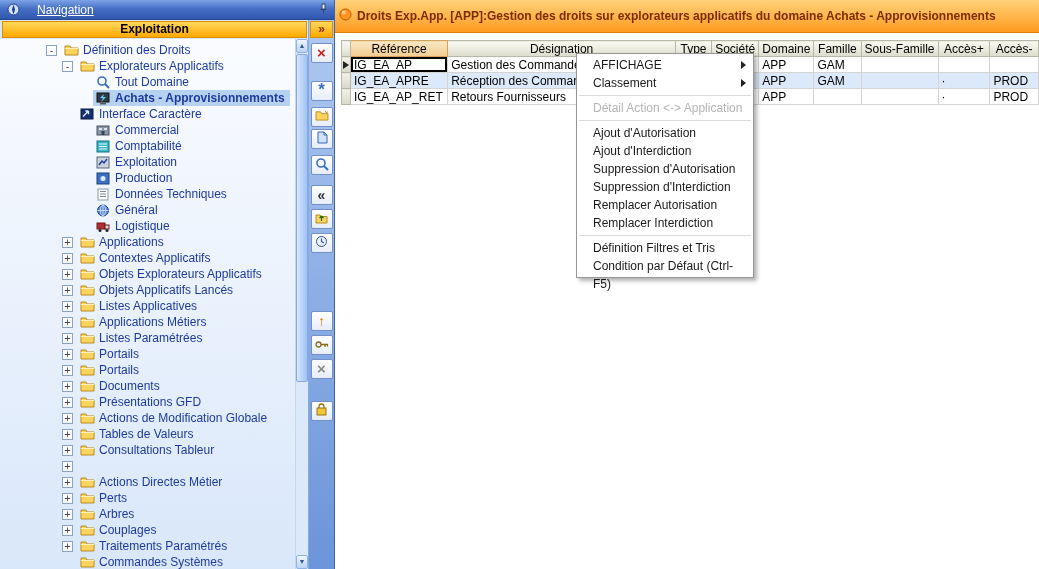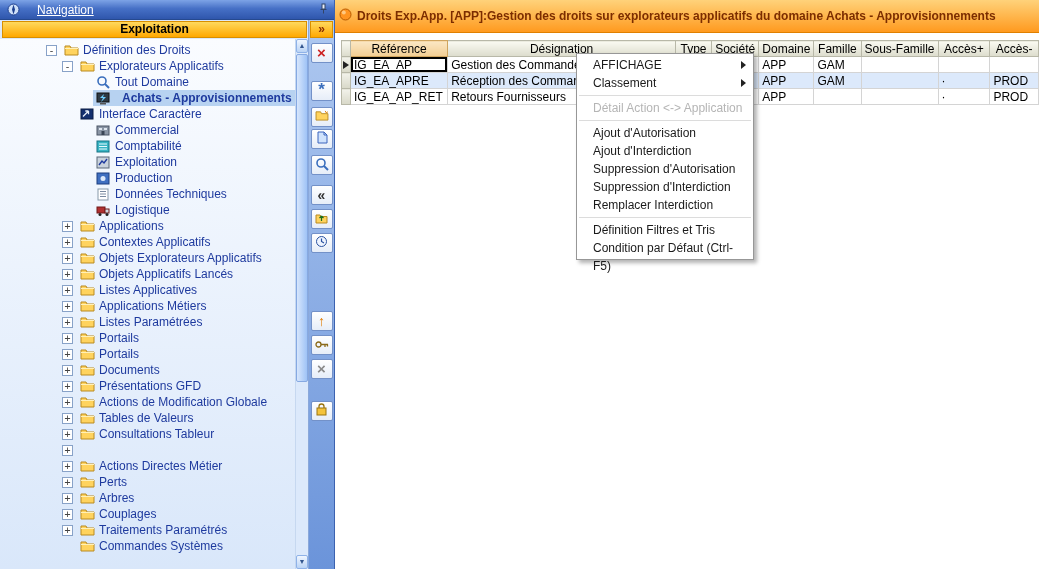--- a/index.html
+++ b/index.html
@@ -19,21 +19,21 @@
   .section-header { height: 17px; background: linear-gradient(180deg, #ffd95e, var(--accent-orange, #ffa800));
     border: 1px solid #d88f00; color: #000; font-weight: bold; text-align: center; line-height: 15px; }
   .tree-wrap { flex: 1; display: flex; min-height: 0; }
   .tree { flex: 1; overflow: hidden; background: linear-gradient(180deg, #fafcff, #d9e7fa); padding-top: 3px; }
   .tree-item { height: 16px; display: flex; align-items: center; white-space: nowrap; color: var(--tree-text, #1e3a9e); cursor: default; }
   .expander { width: 11px; height: 11px; flex: none; border: 1px solid #88a2c8; background: #fff;
     font-size: 10px; line-height: 9px; text-align: center; color: #444; margin-right: 4px;
     font-family: "DejaVu Sans Mono", monospace; }
   .expander.none { visibility: hidden; }
   .item-body { display: flex; align-items: center; height: 16px; padding: 0 2px; }
-  .tree-item.selected .item-body { background: var(--selection-blue, #b7d2f1); gap: 7px; }
+  .tree-item.selected .item-body { background: var(--selection-blue, #b7d2f1); }
   .tree-item.selected .tree-label { font-weight: bold; }
   .tree-icon { width: 16px; height: 14px; flex: none; margin-right: 4px; display: inline-flex; align-items: center; justify-content: center; }
   .tree-label { padding-right: 3px; }
 
   
   .scrollbar { width: 13px; flex: none; background: #dce9fb; border-left: 1px solid #c6d8f0; display: flex; flex-direction: column; }
   .sb-btn { height: 14px; flex: none; background: linear-gradient(180deg, #f0f6ff, #bad3f5);
     border: 1px solid #8fb2e8; border-radius: 2px; color: #33568f; font-size: 7px; line-height: 12px; text-align: center; }
   .sb-thumb { height: 328px; flex: none; margin: 1px 0; background: linear-gradient(90deg, #d7e6fc, #9fc3f6);
     border: 1px solid #86a9e2; border-radius: 2px; }
@@ -218,20 +218,33 @@
               <div class="tree-item" style="padding-left: 78px;">
                 <span class="expander none"></span>
                 <span class="item-body">
                   <span class="tree-icon">
                     <svg width="14" height="13" viewBox="0 0 14 13">
                       <rect x="2" y="1" width="10" height="11" fill="#fff" stroke="#8899aa"></rect>
                       <path d="M4 3.5 h6 M4 6 h6 M4 8.5 h6" stroke="#7a8aa0" stroke-width="1"></path>
                     </svg>
                   </span>
                   <span class="tree-label">Données Techniques</span>
+                </span>
+              </div>
+              <div class="tree-item" style="padding-left: 78px;">
+                <span class="expander none"></span>
+                <span class="item-body">
+                  <span class="tree-icon">
+                    <svg width="14" height="13" viewBox="0 0 14 13">
+                      <circle cx="7" cy="6.5" r="5.5" fill="#5b86d6" stroke="#24489a"></circle>
+                      <path d="M1.5 6.5 h11 M7 1 v11" stroke="#cfe0f8" stroke-width=".9" fill="none"></path>
+                      <ellipse cx="7" cy="6.5" rx="2.6" ry="5.5" stroke="#cfe0f8" stroke-width=".9" fill="none"></ellipse>
+                    </svg>
+                  </span>
+                  <span class="tree-label">Général</span>
                 </span>
               </div>
               <div class="tree-item" style="padding-left: 78px;">
                 <span class="expander none"></span>
                 <span class="item-body">
                   <span class="tree-icon">
                     <svg width="14" height="13" viewBox="0 0 14 13">
                       <rect x="1" y="3" width="8" height="6" fill="#b03030" stroke="#701818"></rect>
                       <rect x="9" y="5" width="4" height="4" fill="#d0d8e0" stroke="#701818"></rect>
                       <circle cx="4" cy="10.5" r="1.5" fill="#222"></circle>
@@ -636,20 +649,21 @@
     <div class="context-menu" id="context-menu">
         <div class="menu-item"><span>AFFICHAGE</span><span class="sub-arrow"></span></div>
         <div class="menu-item"><span>Classement</span><span class="sub-arrow"></span></div>
         <div class="menu-sep"></div>
         <div class="menu-item disabled"><span>Détail Action &lt;-&gt; Application</span></div>
         <div class="menu-sep"></div>
         <div class="menu-item"><span>Ajout d'Autorisation</span></div>
         <div class="menu-item"><span>Ajout d'Interdiction</span></div>
         <div class="menu-item"><span>Suppression d'Autorisation</span></div>
         <div class="menu-item"><span>Suppression d'Interdiction</span></div>
+        <div class="menu-item"><span>Remplacer Autorisation</span></div>
         <div class="menu-item"><span>Remplacer Interdiction</span></div>
         <div class="menu-sep"></div>
         <div class="menu-item"><span>Définition Filtres et Tris</span></div>
         <div class="menu-item"><span>Condition par Défaut (Ctrl-F5)</span></div>
       </div>
   </div>
 
 </div>
 
 </body></html>

